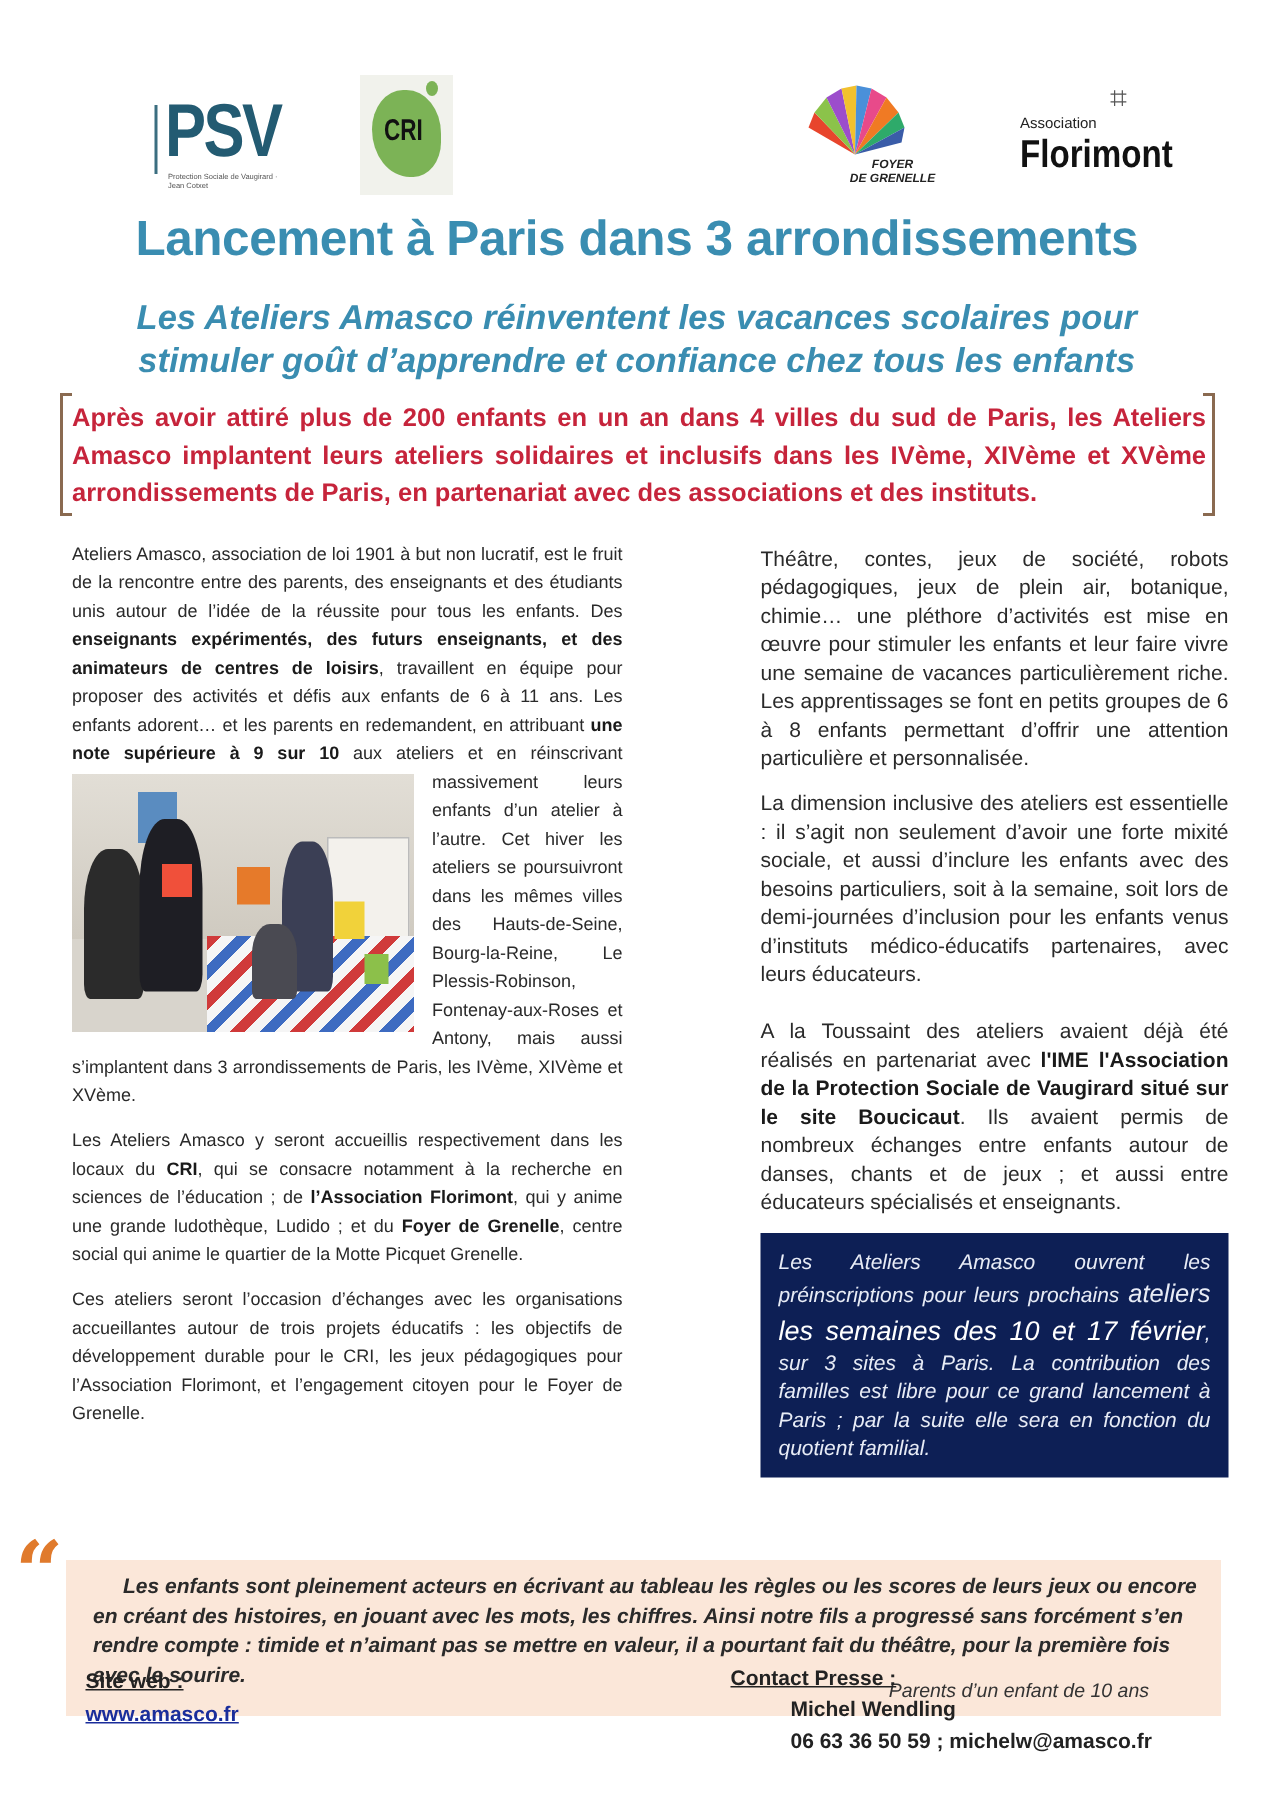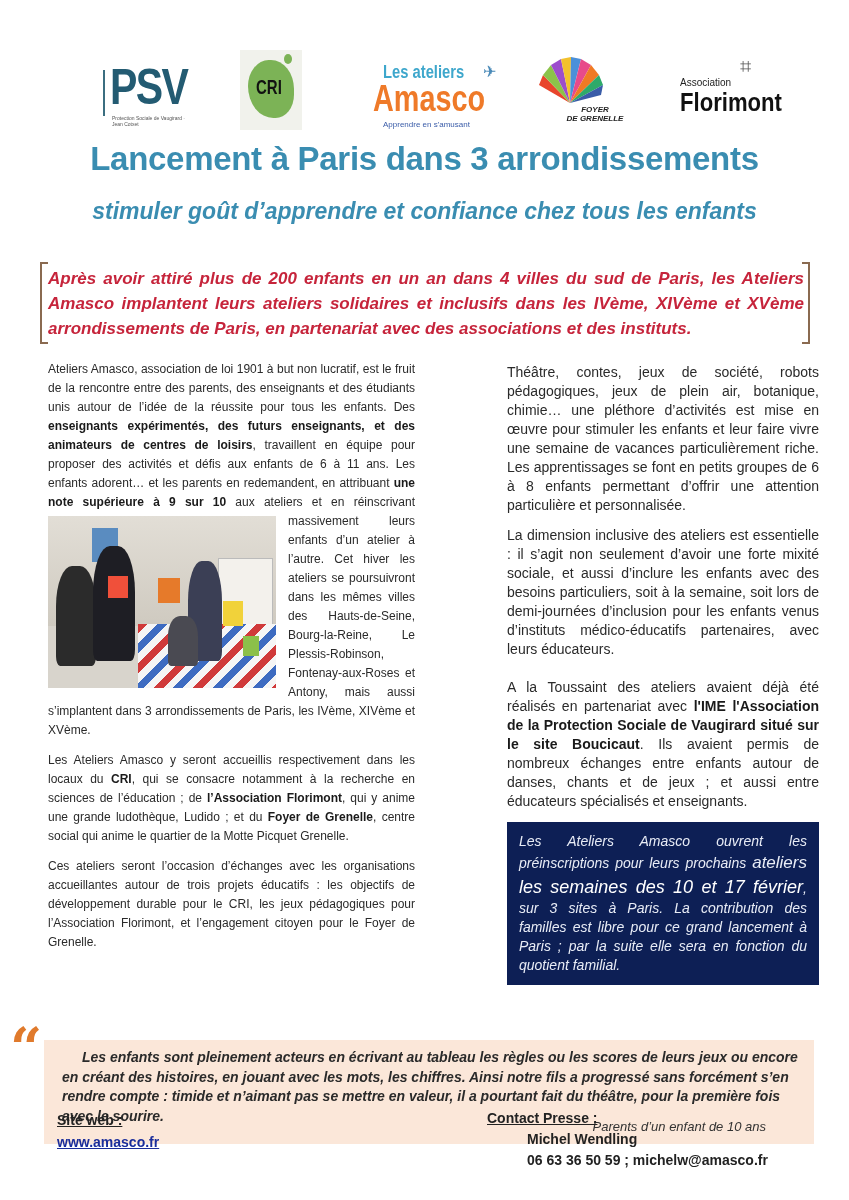--- a/index.html
+++ b/index.html
@@ -31,21 +31,21 @@
   .logo-flori .grid { position: absolute; left: 60px; top: 0; font-size: 20px; color: #555; }
 
   
   .title { position: absolute; top: 140px; left: 0; width: 849px; text-align: center; font-size: 33px; font-weight: bold; color: #3a8db1; letter-spacing: -0.3px; }
   .subtitle { position: absolute; top: 197px; left: 0; width: 849px; text-align: center; font-size: 23px; font-weight: bold; font-style: italic; color: #3a8db1; line-height: 29px; }
 
   .intro { position: absolute; top: 262px; left: 40px; width: 770px; height: 82px; padding: 4px 6px 0 8px; }
   .intro .brk { position: absolute; top: 0; bottom: 0; width: 8px; border: 2px solid #8a6a50; }
   .intro .brk.l { left: 0; border-right: none; }
   .intro .brk.r { right: 0; border-left: none; }
-  .intro p { font-size: 17px; font-weight: bold; font-style: italic; color: #c6243b; line-height: 25px; text-align: justify; }
+  .intro p { font-size: 17px; font-weight: bold; color: #c6243b; line-height: 25px; text-align: justify; }
 
   
   .col-left { position: absolute; left: 48px; top: 360px; width: 367px; font-size: 12px; line-height: 19px; text-align: justify; color: #2a2a2a; }
   .col-left p { margin-bottom: 11px; }
   .col-right { position: absolute; left: 507px; top: 363px; width: 312px; font-size: 14px; line-height: 19px; text-align: justify; color: #2a2a2a; }
   .col-right p { margin-bottom: 11px; }
   b { font-weight: bold; color: #1a1a1a; }
 
   .photo { float: left; width: 228px; height: 172px; margin: 4px 12px 2px 0; position: relative; overflow: hidden; background: #d8d4cc; }
   .photo .wall { position: absolute; left: 0; top: 0; width: 100%; height: 110px; background: linear-gradient(#e2ded6,#cfcac0); }
@@ -78,26 +78,20 @@
   <div class="logo logo-psv">
     <div class="side"></div>
     <div class="big">PSV</div>
     <div class="small">Protection Sociale de Vaugirard · Jean Cotxet</div>
   </div>
   <div class="logo logo-cri">
     <div class="blob1"></div>
     <div class="blob2"></div>
     <div class="txt">CRI</div>
   </div>
-  <div class="logo logo-amasco">
-    <div class="l1">Les ateliers</div>
-    <div class="l2">Amasco</div>
-    <div class="l3">Apprendre en s'amusant</div>
-    <div class="bird">✈</div>
-  </div>
   <div class="logo logo-foyer">
     <svg class="fan" viewBox="0 0 70 52">
       <polygon points="35,48 4,30 8,20" fill="#e8452c"></polygon>
       <polygon points="35,48 8,20 16,10" fill="#8bc34a"></polygon>
       <polygon points="35,48 16,10 26,4" fill="#9c4dcc"></polygon>
       <polygon points="35,48 26,4 36,2" fill="#f2c12e"></polygon>
       <polygon points="35,48 36,2 46,4" fill="#4a90d9"></polygon>
       <polygon points="35,48 46,4 56,10" fill="#e84a8a"></polygon>
       <polygon points="35,48 56,10 64,20" fill="#f07a24"></polygon>
       <polygon points="35,48 64,20 68,30" fill="#2eaa6a"></polygon>
@@ -110,20 +104,21 @@
   </div>
   <div class="logo logo-flori">
     <div class="grid">⌗</div>
     <div class="a">Association</div>
     <div class="f">Florimont</div>
   </div>
 </div>
 
 <h1 class="title">Lancement à Paris dans 3 arrondissements</h1>
 <div class="subtitle">
+  <div>Les Ateliers Amasco réinventent les vacances scolaires pour</div>
   <div>stimuler goût d’apprendre et confiance chez tous les enfants</div>
 </div>
 
 <div class="intro">
   <div class="brk l"></div>
   <div class="brk r"></div>
   <p>Après avoir attiré plus de 200 enfants en un an dans 4 villes du sud de Paris, les Ateliers Amasco implantent leurs ateliers solidaires et inclusifs dans les IVème, XIVème et XVème arrondissements de Paris, en partenariat avec des associations et des instituts.</p>
 </div>
 
 <div class="col-left">

